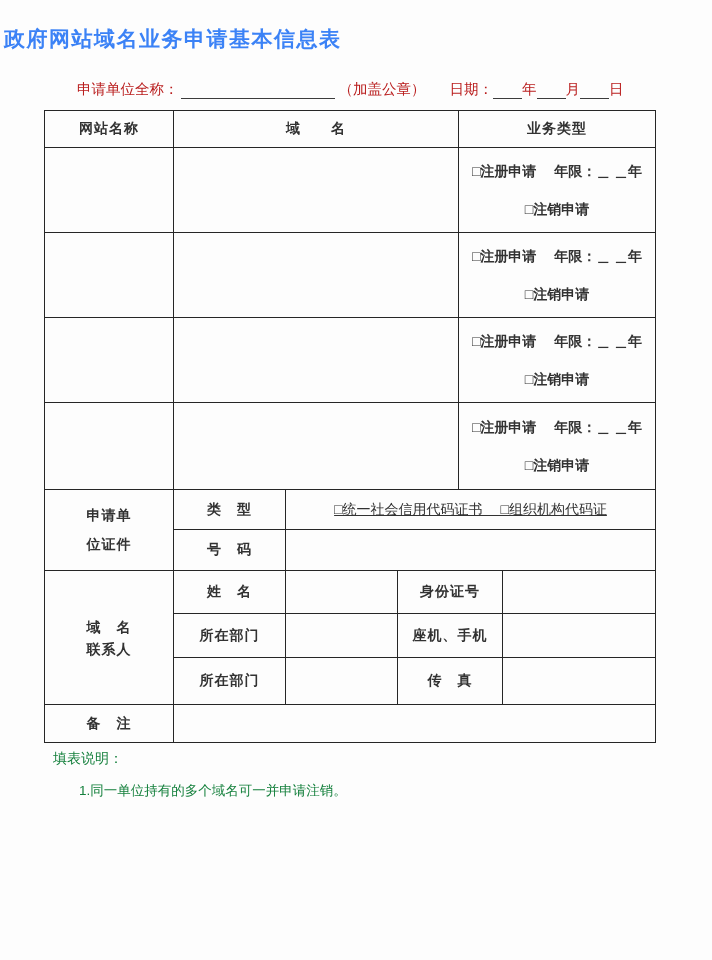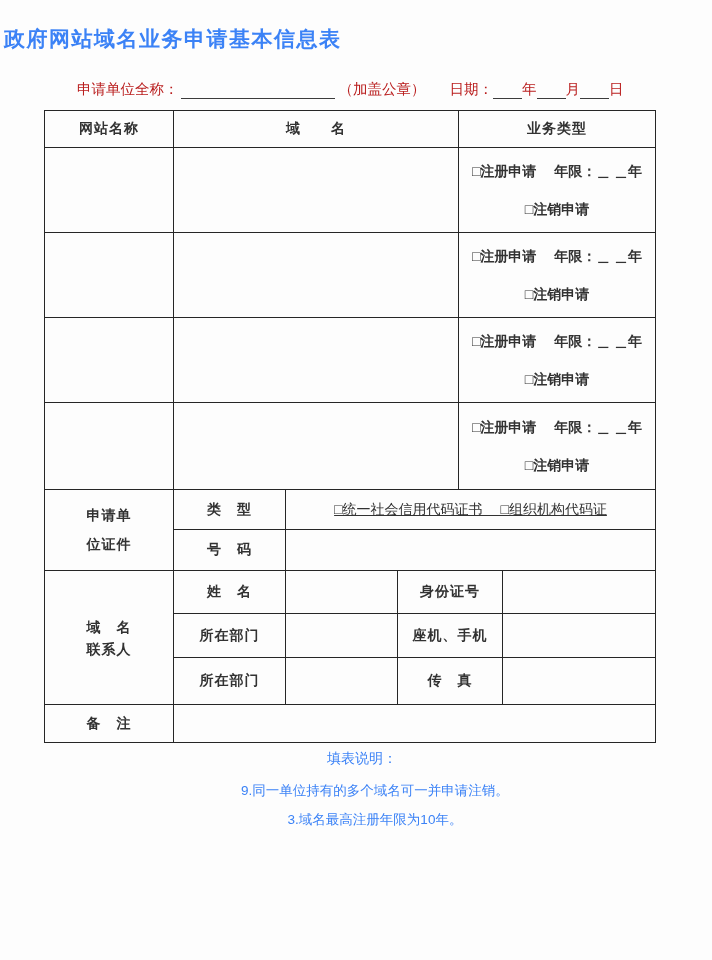--- a/index.html
+++ b/index.html
@@ -35,21 +35,21 @@
   .lbl { font-weight:bold; letter-spacing:1px; color:#2b2b2b; }
   .hdr { font-weight:bold; font-size:14.5px; letter-spacing:1px; color:#2b2b2b; }
   td.biz { text-align:left; padding-left:11px; font-size:13.5px; color:#3a3a3a; }
   .biz-line { height:38px; line-height:38px; white-space:nowrap;font-weight:bold; }
   .sec-line { line-height:29px; }
   .sec-line-tight { line-height:22px; }
   td.opts { font-size:13.5px; color:#3a3a3a;text-decoration:underline; }
 
   .notes {
     position:absolute; top:747px; left:53px; width:618px;
-    font-size:13.5px; color:#3b82f6;text-align:center;
+    font-size:13.5px; color:#15803d;
   }
   .notes-heading { line-height:22px; margin-bottom:7px; font-size:14px; }
   .note-item { padding-left:26px; line-height:29px; white-space:nowrap; }
 </style>
 </head>
 <body>
 
 <div class="page">
 
   <h1 class="title">政府网站域名业务申请基本信息表</h1>
@@ -162,17 +162,16 @@
 
     <tr style="height:38px">
       <td class="lbl">备　注</td>
       <td colspan="5"></td>
     </tr>
   </tbody>
     </table>
 
   <div class="notes">
     <div class="notes-heading">填表说明：</div>
-    <div class="note-item">9.同一单位持有的多个域名可一并申请注销。</div>
-    <div class="note-item">3.域名最高注册年限为10年。</div>
+    <div class="note-item">1.同一单位持有的多个域名可一并申请注销。</div>
   </div>
 
 </div>
 
 </body></html>

